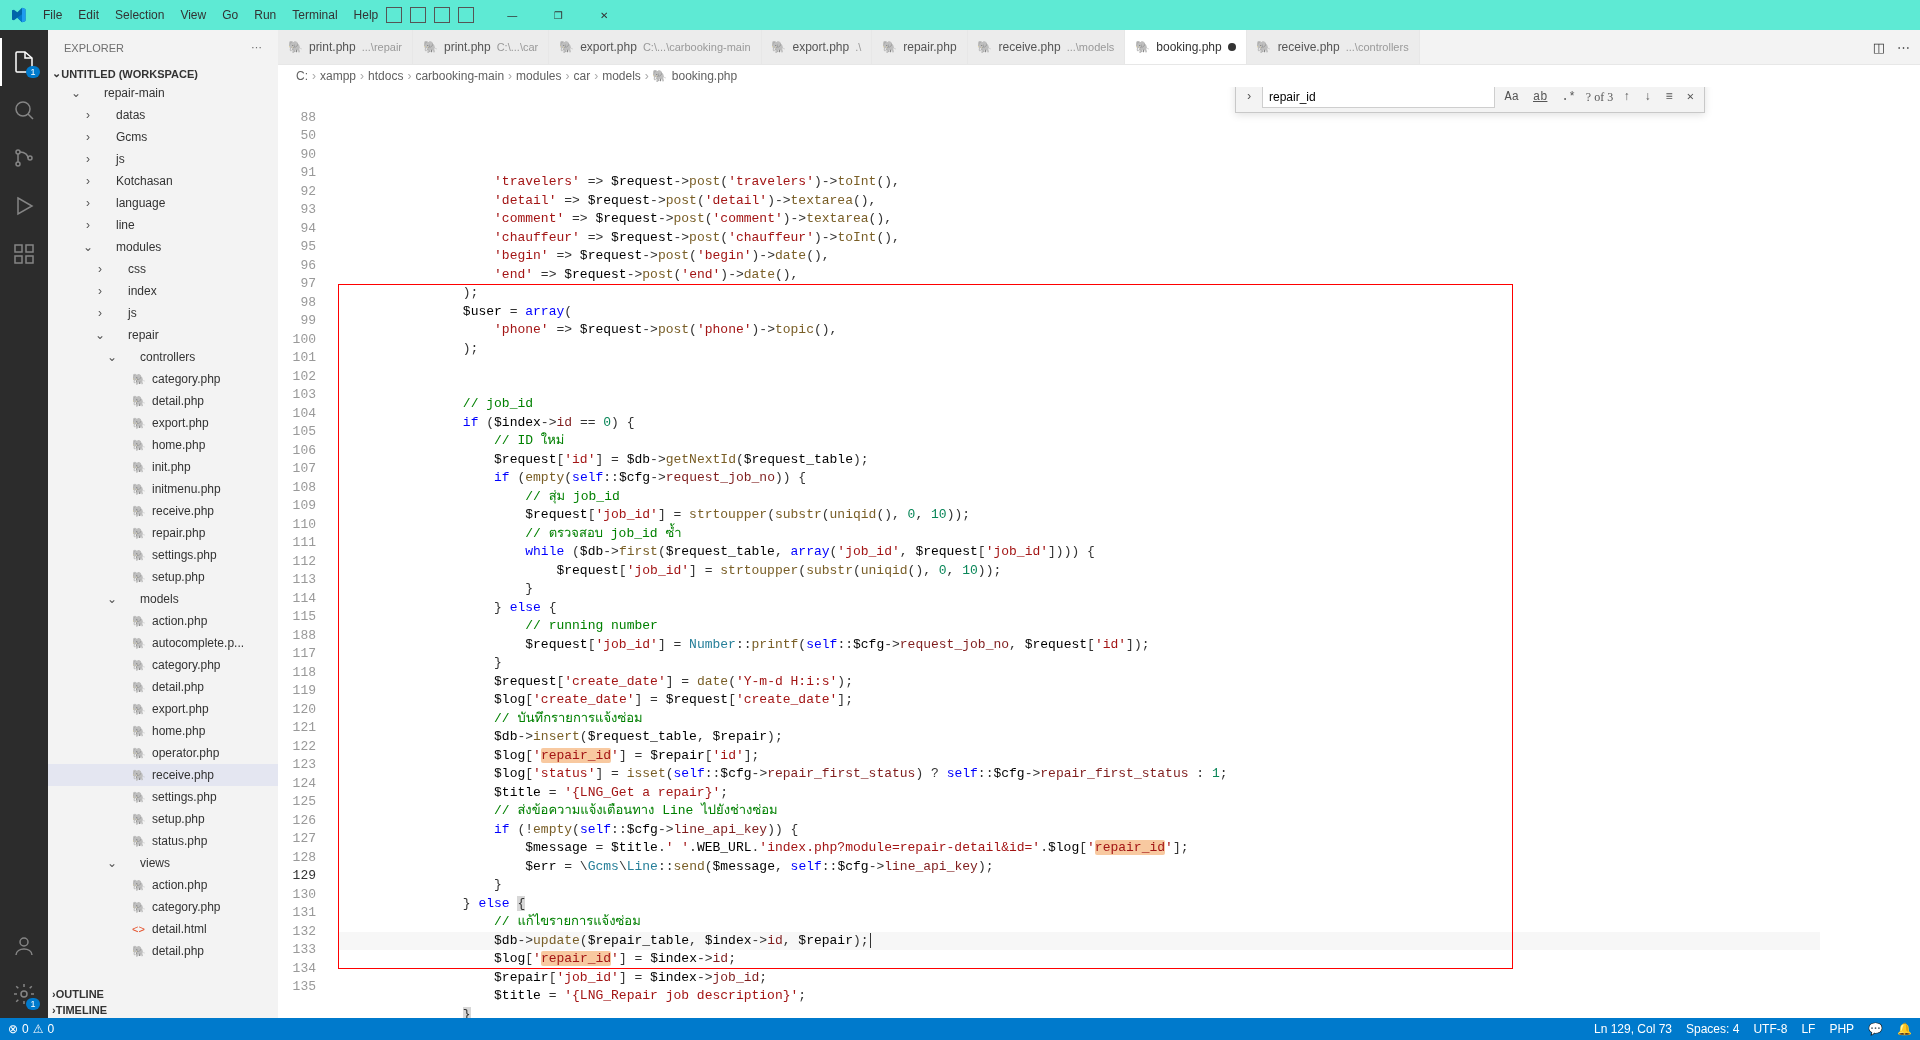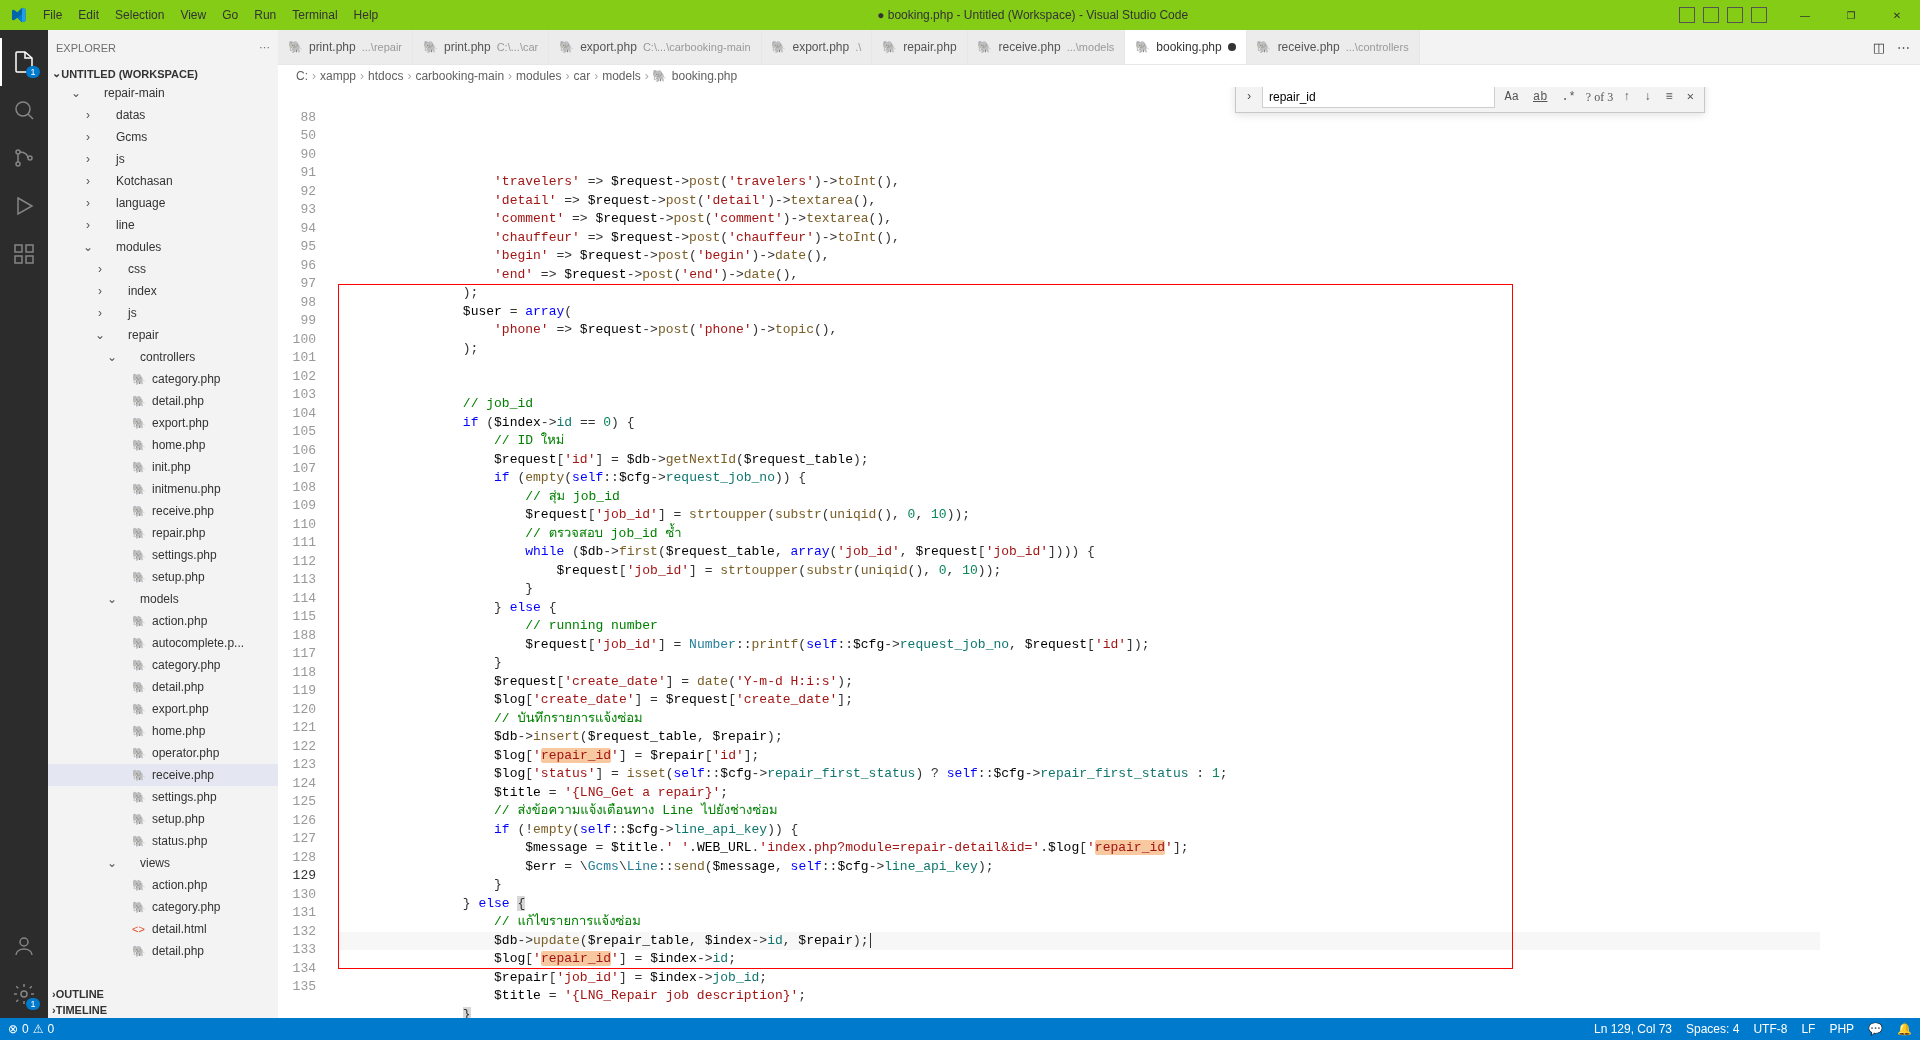--- a/index.html
+++ b/index.html
@@ -11,21 +11,21 @@
   width: 1920px;
   height: 1040px;
   overflow: hidden;
   display: flex;
   flex-direction: column;
 }
 
 
 .titlebar {
   height: 30px;
-  background: #84cc16;
+  background: #5eead4;
   display: flex;
   align-items: center;
   color: #333;
   font-size: 12px;
 }
 .titlebar .vscode-icon {
   width: 35px;
   display: flex;
   align-items: center;
   justify-content: center;
@@ -123,21 +123,21 @@
   flex-direction: column;
   overflow: hidden;
   font-size: 12px;
   color: #333;
 }
 .sidebar-title {
   height: 35px;
   display: flex;
   align-items: center;
   justify-content: space-between;
-  padding: 0 8px;
+  padding: 0 16px;
   font-size: 11px;
   color: #6f6f6f;
 }
 .sidebar-header {
   padding: 2px 8px 2px 4px;
   font-weight: 600;
   font-size: 11px;
   display: flex;
   align-items: center;
 }
@@ -250,21 +250,21 @@
 }
 
 
 .t-str { color: #a31515; }
 .t-var { color: #000000; }
 .t-fn  { color: #795e26; }
 .t-cmt { color: #008000; }
 .t-kw  { color: #0000ff; }
 .t-num { color: #098658; }
 .t-cls { color: #267f99; }
-.t-prop{ color: #0f766e; }
+.t-prop{ color: #7f1d1d; }
 .hl    { background: #f8c9a0; border-radius: 2px; }
 
 
 .find-widget {
   position: absolute;
   top: 0;
   right: 115px;
   width: 470px;
   background: #f3f3f3;
   border: 1px solid #c8c8c8;
@@ -341,21 +341,20 @@
   <div class="menu">
     <span>File</span>
     <span>Edit</span>
     <span>Selection</span>
     <span>View</span>
     <span>Go</span>
     <span>Run</span>
     <span>Terminal</span>
     <span>Help</span>
   </div>
-  <div class="title-center">● booking.php - Untitled (Workspace) - Visual Studio Code</div>
   <div class="window-controls">
     <div class="layout-icons">
       <span></span>
         <span></span>
         <span></span>
         <span></span>
     </div>
     <div class="win-btn">―</div>
     <div class="win-btn">❐</div>
     <div class="win-btn">✕</div>

